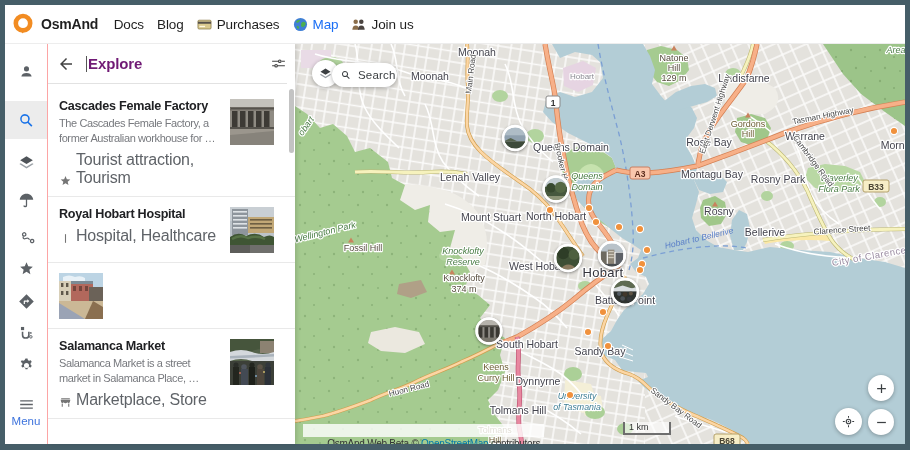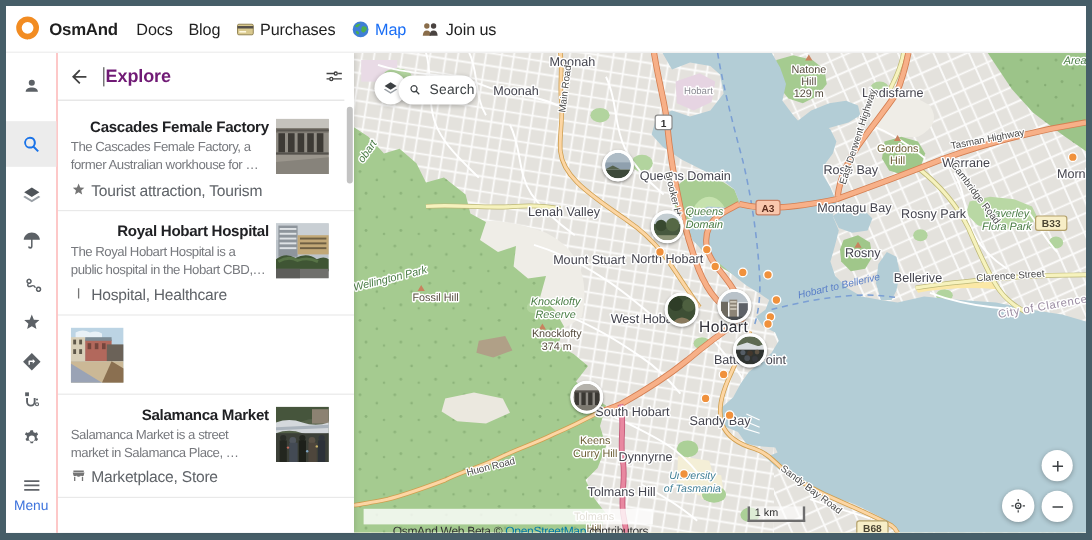--- a/index.html
+++ b/index.html
@@ -31,23 +31,23 @@
   .back-btn svg { width:18px; height:18px; fill:#424242; }
   .panel-title-wrap { flex:1; display:flex; align-items:center; margin-left:7px; }
   .caret { width:1px; height:16px; background:#555; margin-right:1px; }
   .panel-title { font-size:15px; font-weight:600; color:#701a75; letter-spacing:-.1px; }
   .tune-btn { width:26px; height:26px; display:flex; align-items:center; justify-content:center; cursor:pointer; }
   .tune-btn svg { width:17px; height:17px; fill:#424242; }
   .panel-divider { height:1px; background:#e2e2e2; margin-right:8px; }
   .card-list { flex:1; overflow:hidden; position:relative; padding-top:5px; }
   .card { padding:7px 12px 9px 11px; display:flex; gap:6px; border-bottom:1px solid #e9e9e9; cursor:pointer; }
   .card-text { flex:1; min-width:0; }
-  .card-title { font-size:12.6px; line-height:18px; font-weight:600; color:#202124; letter-spacing:-.25px; margin-top:1px;text-align:right; }
+  .card-title { font-size:12.6px; line-height:18px; font-weight:600; color:#202124; letter-spacing:-.25px; margin-top:1px; }
   .card-desc { font-size:11px; line-height:15.4px; color:#77797e; letter-spacing:-.4px; white-space:pre-wrap; margin-top:1px; }
-  .card-cat { display:flex; align-items:flex-start; gap:4px; margin-top:4px; font-size:13px; color:#5f6368; letter-spacing:-.2px; }
+  .card-cat { display:flex; align-items:flex-end; gap:4px; margin-top:4px; font-size:16px; color:#5f6368; letter-spacing:-.2px; }
   .card-cat svg { width:13px; height:13px; fill:#757575; flex:0 0 13px; }
   .thumb { width:44px; height:46px; flex:0 0 44px; margin-top:3px; margin-right:9px; }
   .thumb svg { width:44px; height:46px; display:block; }
   .scrollbar { position:absolute; right:1px; top:45px; width:5px; height:64px; border-radius:3px; background:#c3c3c3; cursor:pointer; }
   
   .map { flex:1; position:relative; overflow:hidden; background:#fef9c3; }
   .map svg.base { position:absolute; left:0; top:0; }
   text { font-family:"Liberation Sans", sans-serif; }
   .lbl { paint-order:stroke; stroke:#ffffff; stroke-width:2.4px; stroke-linejoin:round; text-anchor:middle; }
   .lbl-suburb { font-size:10.5px; fill:#44444e; letter-spacing:0; }
@@ -236,22 +236,20 @@
                 </g>
               <rect y="30" width="44" height="16" fill="#9b968d"></rect>
               <path d="M0 36 L44 32 L44 46 L0 46 Z" fill="#87837b"></path>
             </svg>
           </div>
         </div>
 
         <div class="card">
           <div class="card-text">
             <div class="card-title">Royal Hobart Hospital</div>
-            <div class="card-desc">The Royal Hobart Hospital is a
-public hospital in the Hobart CBD,…</div>
             <div class="card-cat">
               <svg viewBox="0 0 24 24">
                   <path d="M11 4h2v16h-2z"></path>
                 </svg>
               <span>Hospital, Healthcare</span>
             </div>
           </div>
           <div class="thumb">
             <svg viewBox="0 0 44 46">
               <rect width="44" height="46" fill="#bcc3c9"></rect>

